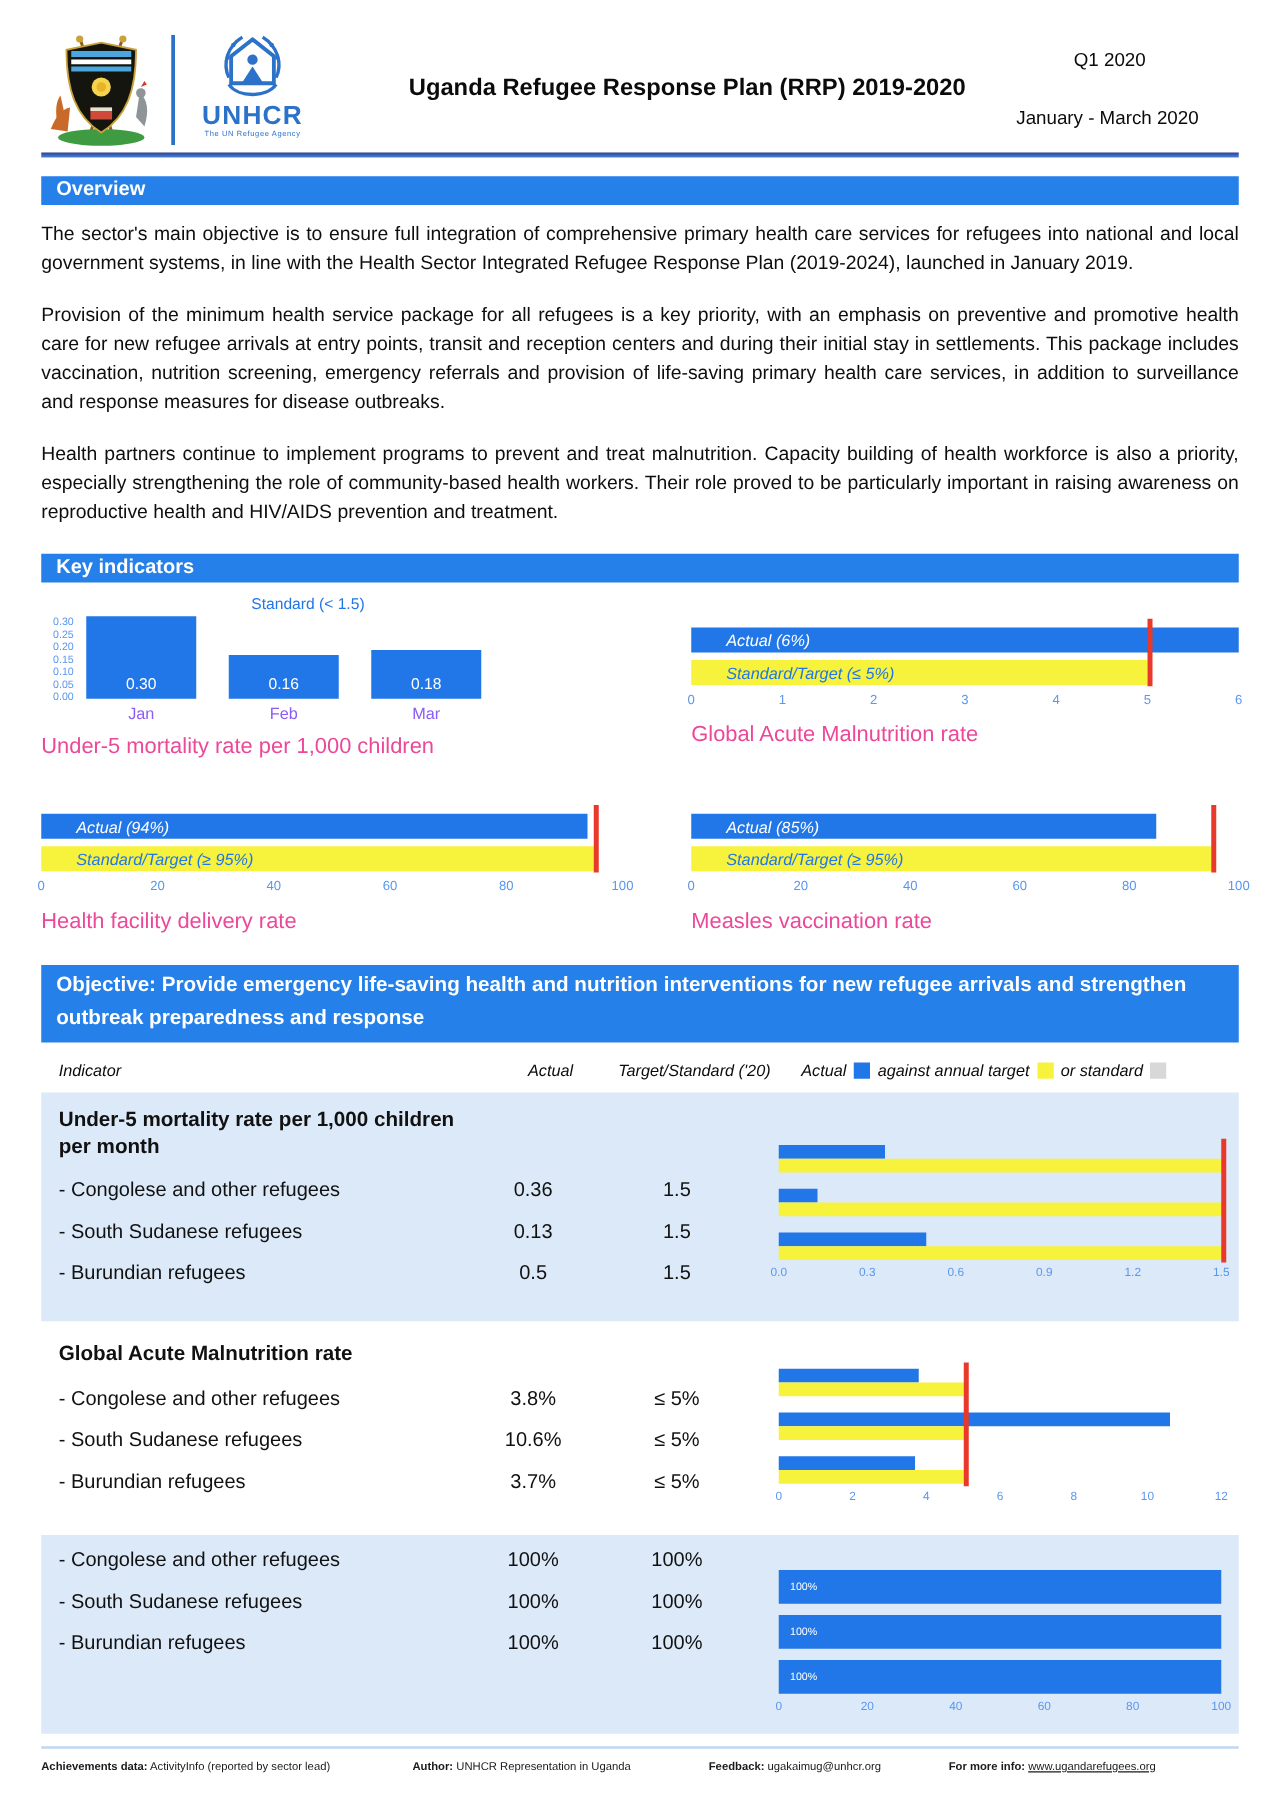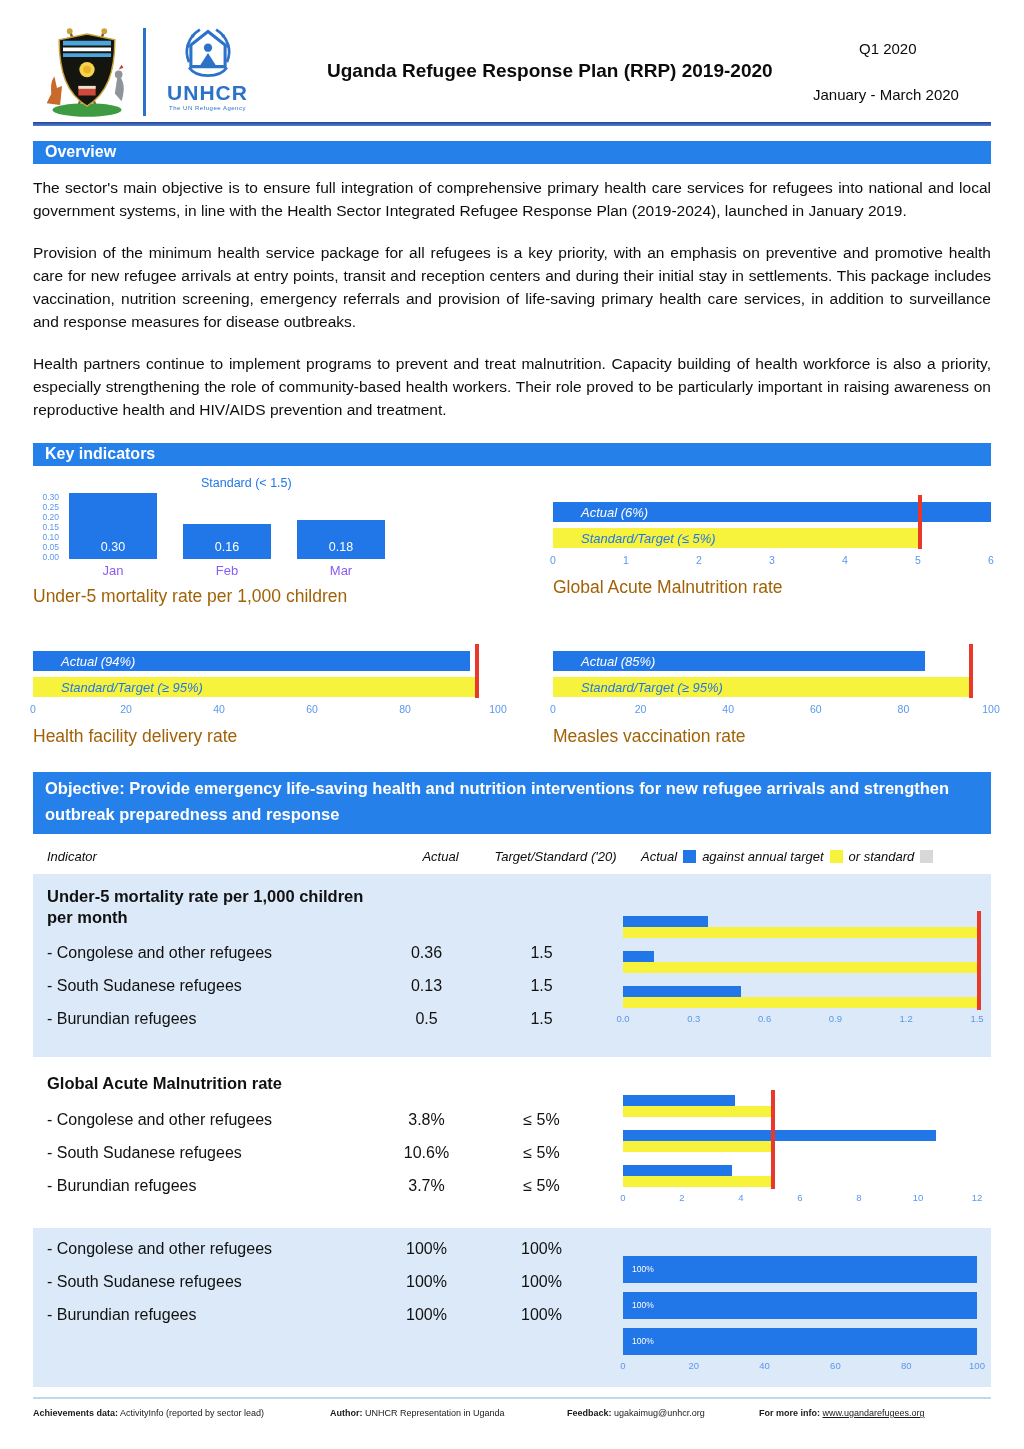--- a/index.html
+++ b/index.html
@@ -2,21 +2,21 @@
 <html><head>
 <meta charset="utf-8">
 <style>
   * { margin:0; padding:0; box-sizing:border-box; }
   html,body { background:#ffffff; }
   body { font-family:"Liberation Sans", sans-serif; color:#111; }
   .page { position:relative; width:1024px; height:1449px; background:#fff; padding:0 33px; overflow:hidden; }
 
   
   .hdr { display:flex; padding-top:26px; height:122px; }
-  .logos { display:flex; align-items:flex-start; width:232px;justify-content:center; }
+  .logos { display:flex; align-items:flex-start; width:232px; }
   .coa { width:96px; height:92px; }
   .vline { width:3px; height:88px; background:#2B72C8; margin:2px 10px 0 8px; }
   .unhcr { display:flex; flex-direction:column; align-items:center; width:104px; }
   .unhcr-word { color:#2B72C8; font-weight:bold; font-size:21px; letter-spacing:1px; line-height:1; }
   .unhcr-tag { color:#2B72C8; font-size:6px; letter-spacing:.5px; margin-top:2px; }
   .titleblock { flex:1; padding-left:62px; padding-top:10px; }
   .title { color:#1878E8; font-weight:bold; font-size:31px; letter-spacing:.2px; }
   .subtitle { color:#0b0b0b; font-weight:bold; font-size:19px; margin-top:24px; }
   .dateblock { width:178px; padding-top:14px; font-size:15px; color:#0b0b0b; }
   .quarter { padding-left:46px; }
@@ -30,21 +30,21 @@
   .objbar { background:#2580EA; color:#fff; font-weight:bold; font-size:16.5px;
             padding:4px 12px 6px; margin-top:25px; line-height:1.55; }
 
   
   .para { font-size:15.5px; line-height:1.48; text-align:justify; margin-top:13px; color:#0e0e0e; }
   .para + .para { margin-top:19px; }
 
   
   .ki-grid { display:grid; grid-template-columns:465px 1fr; column-gap:55px; margin-top:10px; }
   .ki-cell { position:relative; }
-  .kichart-title { font-size:17.5px; color:#a16207; margin-top:8px; }
+  .kichart-title { font-size:17.5px; color:#ec4899; margin-top:8px; }
 
   
   .u5chart { position:relative; padding-top:17px; }
   .u5anno { position:absolute; top:0; left:168px; color:#2277E8; font-size:12.5px; }
   .u5body { display:flex; gap:10px; }
   .u5y { display:flex; flex-direction:column; justify-content:space-between; height:68px;
          width:26px; text-align:right; color:#5B97EE; font-size:8.5px; line-height:1; }
   .u5cols { display:flex; gap:26px; align-items:flex-end; }
   .u5col { width:88px; }
   .u5barzone { height:66px; display:flex; align-items:flex-end; }

